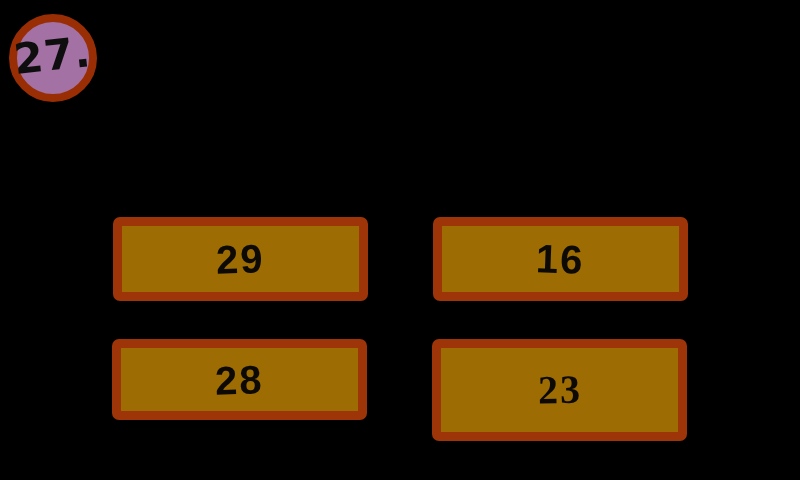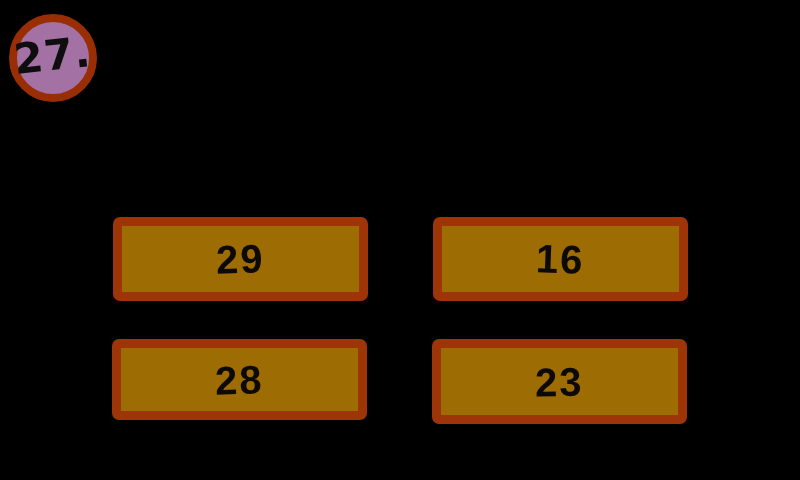--- a/index.html
+++ b/index.html
@@ -58,21 +58,21 @@
     color: #0d0a05;
     font-size: 40px;
     font-weight: 700;
     letter-spacing: 2px;
     line-height: 1;
     transform: rotate(-2deg);
   }
   .pos-a1 { left: 113px; top: 217px; }
   .pos-a2 { left: 433px; top: 217px; }
   .pos-a3 { left: 112px; top: 339px; height: 81px; }
-  .pos-a4 { left: 432px; top: 339px; height: 85px; }
+  .pos-a4 { left: 432px; top: 339px; height: 102px; font-family: Liberation Serif, serif; }
   .pos-a2 .answer-label { transform: rotate(2deg); }
   .pos-a4 .answer-label { transform: rotate(-1deg); }
 </style>
 </head>
 <body>
 
 <div class="stage">
 
   <div class="badge">
     <span class="badge-label">27.</span>

